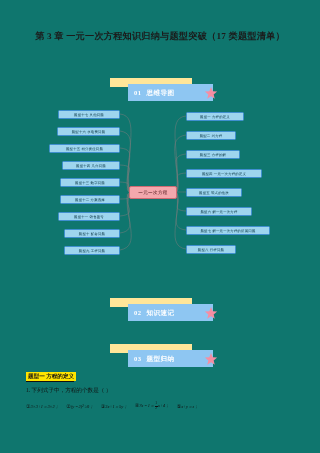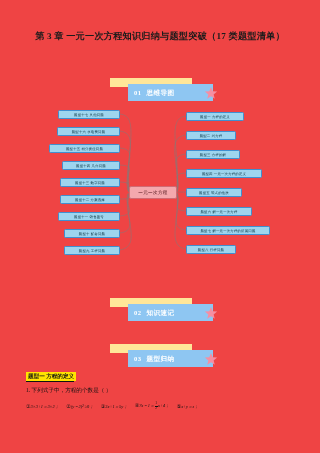--- a/index.html
+++ b/index.html
@@ -12,21 +12,21 @@
     height: 453px;
     position: relative;
     overflow: hidden;
     font-family: "Liberation Serif", serif;
     color: #111;
   }
 
   .page {
     position: absolute;
     inset: 0;
-    background: #ef4444;
+    background: #0f766e;
     padding-left: 32px;
   }
 
   
   .doc-title {
     position: absolute;
     top: 30px;
     left: 0;
     width: 320px;
     text-align: center;

